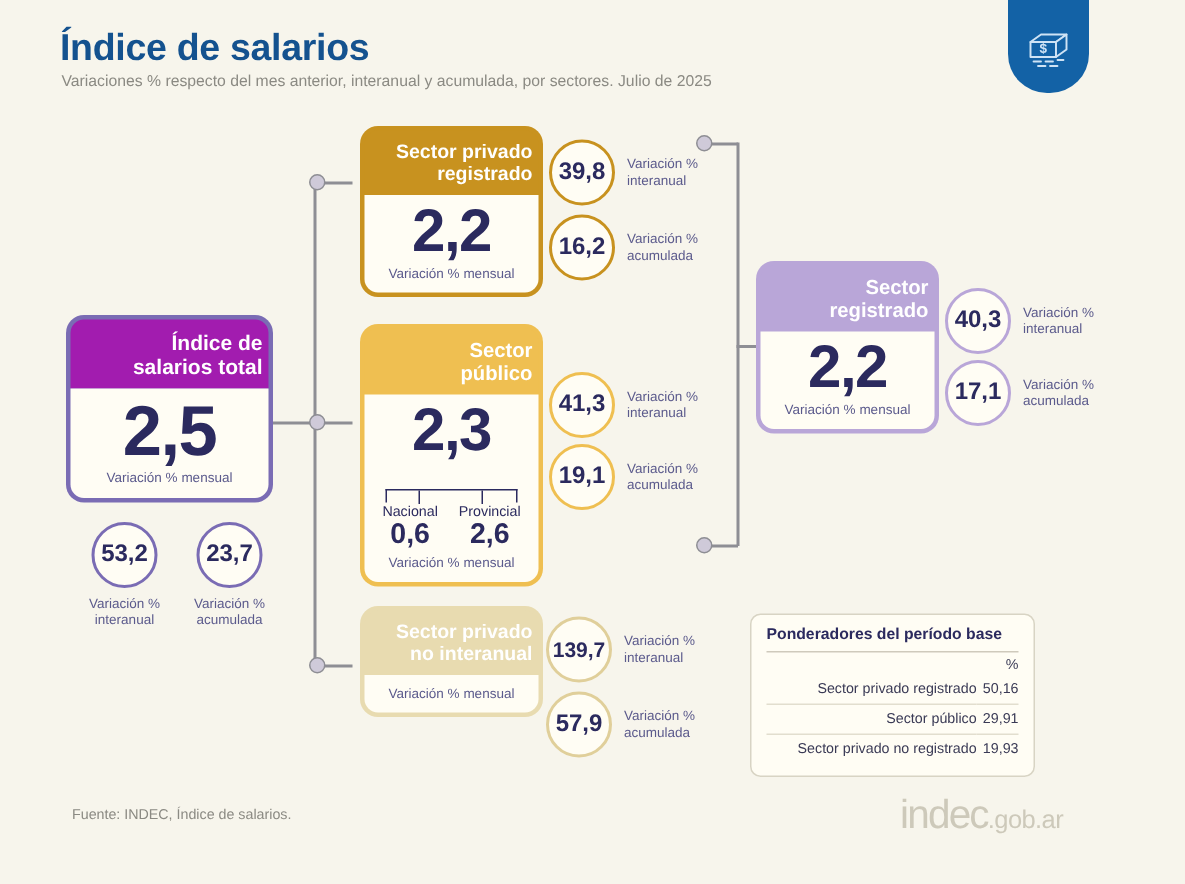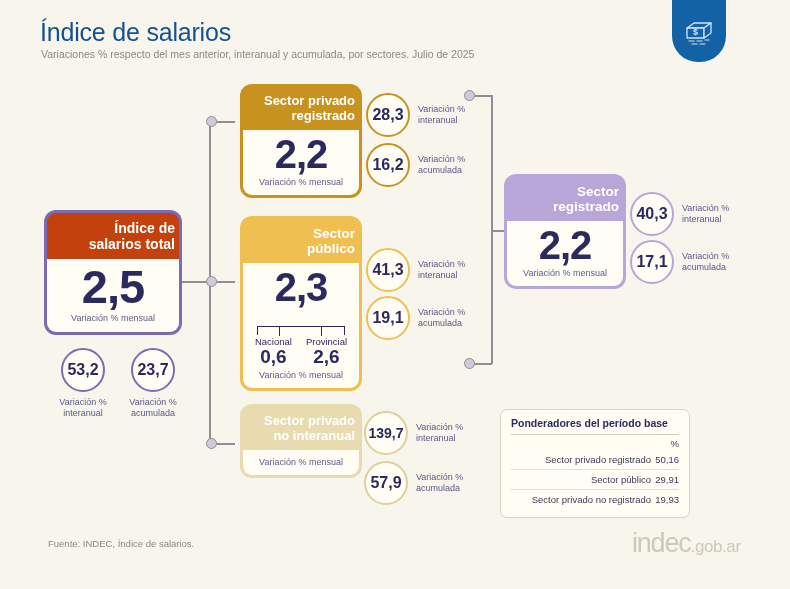--- a/index.html
+++ b/index.html
@@ -9,21 +9,21 @@
     background: #f7f5ec;
     position: relative;
     overflow: hidden;
     color: #2b2a5e;
   }
   #stage { position: absolute; inset: 0; }
 
   
   .title {
     position: absolute; left: 40px; top: 18px;
-    font-size: 25px; font-weight: normal; color: #14528f;
+    font-size: 25px; font-weight: bold; color: #14528f;
     letter-spacing: -0.2px;
   }
   .subtitle {
     position: absolute; left: 41px; top: 48px;
     font-size: 10.5px; color: #8b8a83; font-weight: normal;
   }
   .logo-badge {
     position: absolute; left: 672px; top: 0px;
     width: 54px; height: 62px;
     background: #1362a6;
@@ -56,21 +56,21 @@
   .node .value {
     font-size: 42px; font-weight: bold; color: #2b2a5e;
     line-height: 1.0; letter-spacing: -1px;
   }
   .node .caption {
     font-size: 9px; color: #5b5a8c; margin-top: 3px;
   }
 
   
   #node-total { left: 44px; top: 210px; width: 138px; background: #7a6cb4; }
-  #node-total .hdr { background: #c2410c; font-size: 14px; padding-top: 8px; }
+  #node-total .hdr { background: #a21caf; font-size: 14px; padding-top: 8px; }
   #node-total .value { font-size: 47px; }
   #node-total .body { padding-bottom: 9px; }
 
   
   #node-spr { left: 240px; top: 84px; width: 122px; background: #c8921f; }
   #node-spr .hdr { background: #c8921f; font-size: 13px; }
   #node-spr .value { font-size: 40px; }
 
   
   #node-sp { left: 240px; top: 216px; width: 122px; background: #efbf51; }
@@ -149,21 +149,21 @@
   #pond tbody tr + tr td { border-top: 1px solid #e2dece; }
   #pond tbody td { border-top: 1px solid #e2dece; }
   #pond tbody tr:first-child td { border-top: none; }
 
   
   .source {
     position: absolute; left: 48px; top: 538px;
     font-size: 9.5px; color: #8b8a83;
   }
   .brand {
-    position: absolute; left: 632px; top: 528px;
+    position: absolute; left: 600px; top: 528px;
     font-size: 27px; color: #cdc9ba; letter-spacing: -1.2px;
   }
   .brand .tld { font-size: 17px; letter-spacing: -0.4px; }
 </style>
 </head>
 <body>
 
 <div id="stage">
 
   <div class="title">Índice de salarios</div>
@@ -236,21 +236,21 @@
       <span>Sector privado</span><br>
       <span>registrado</span>
     </div>
     <div class="body">
       <div class="value">2,2</div>
       <div class="caption">Variación % mensual</div>
     </div>
   </div>
 
   <div class="circ-row" style="left:366px; top:93px;">
-    <div class="circle" style="border:2.5px solid #c8921f;">28,3</div>
+    <div class="circle" style="border:2.5px solid #c8921f;">39,8</div>
     <div class="circ-label">
       <span>Variación %</span><br>
       <span>interanual</span>
     </div>
   </div>
   <div class="circ-row" style="left:366px; top:143px;">
     <div class="circle" style="border:2.5px solid #c8921f;">16,2</div>
     <div class="circ-label">
       <span>Variación %</span><br>
       <span>acumulada</span>

